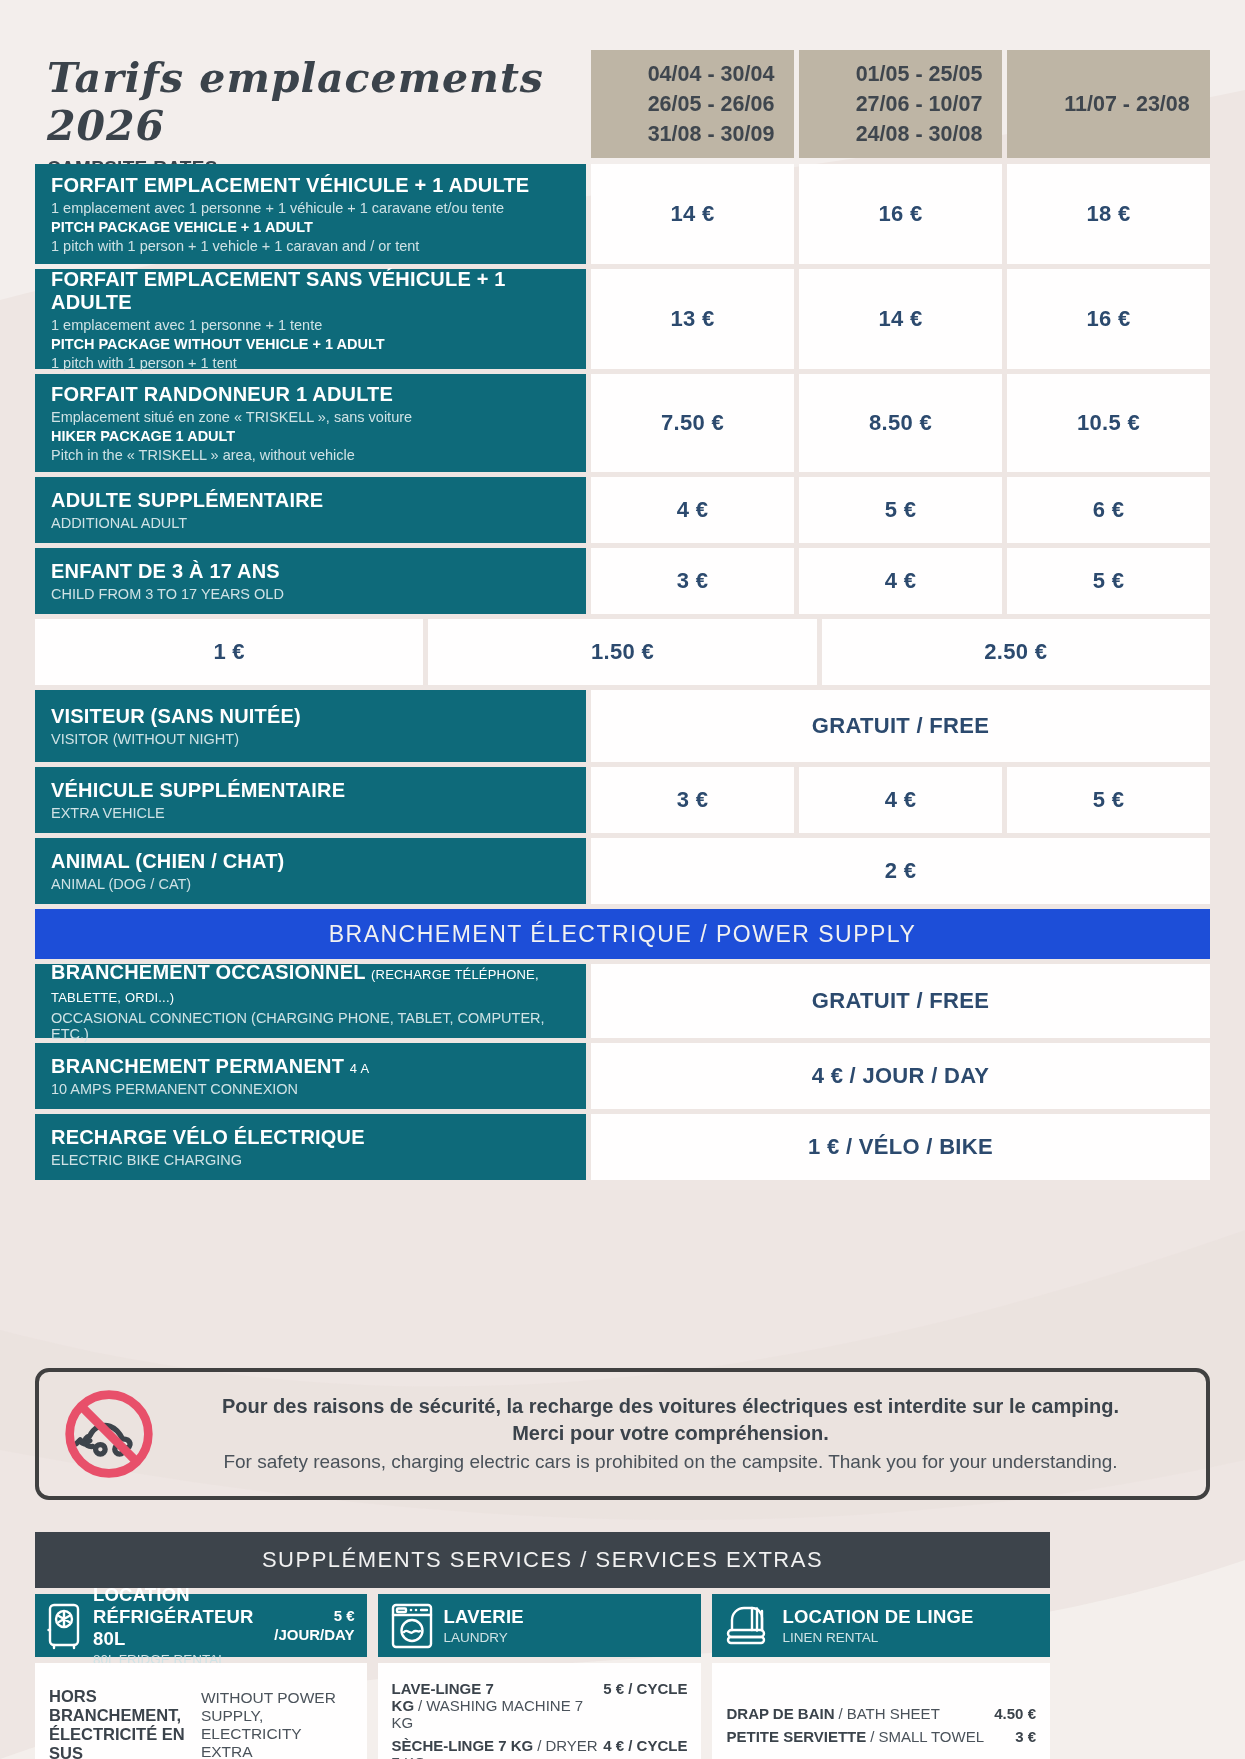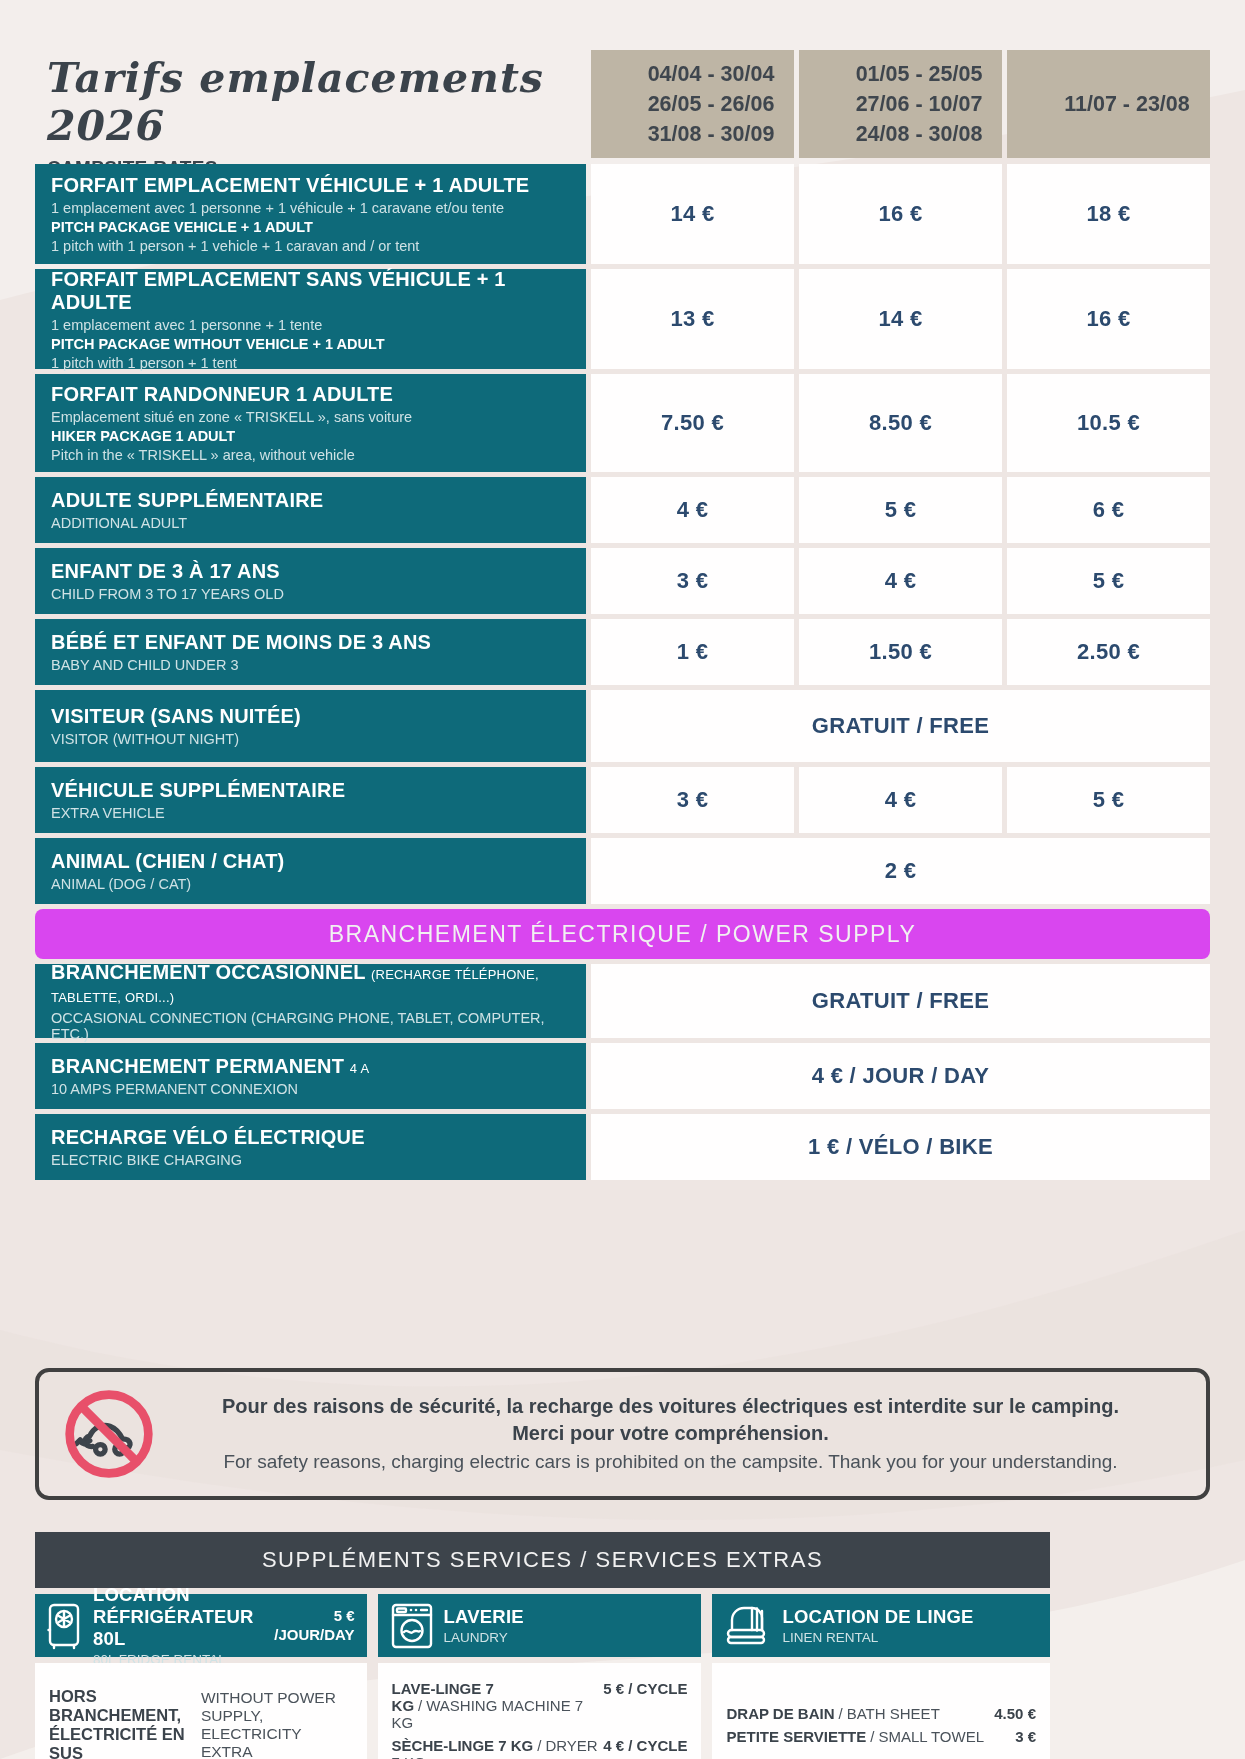--- a/index.html
+++ b/index.html
@@ -38,22 +38,22 @@
 
   .cell { flex:1; background:#fffefe; color:#2c4a6e; display:flex; align-items:center; justify-content:center;
           font-weight:bold; font-size:22px; letter-spacing:.3px; }
   .cell.span3 { flex:3; }
 
   .h-tall { height:100px; }
   .h-mid  { height:98px; }
   .h-sm   { height:66px; }
   .h-vis  { height:72px; }
 
-  .section-bar { height:50px; background:#d946ef; color:#f1f1f1; display:flex; align-items:center;
-                 justify-content:center; font-size:23px; letter-spacing:1.5px; margin-bottom:5px;border-radius:8px; }
+  .section-bar { height:50px; background:#1d4ed8; color:#f1f1f1; display:flex; align-items:center;
+                 justify-content:center; font-size:23px; letter-spacing:1.5px; margin-bottom:5px; }
 
   
   .warning { left:35px; top:1368px; width:1175px; height:132px; border:4px solid #404040; border-radius:14px;
              display:flex; align-items:center; padding:0 26px 0 18px; }
   .warn-icon { width:104px; flex:0 0 104px; display:flex; align-items:center; justify-content:center; }
   .warn-text { flex:1; text-align:center; line-height:1.35; }
   .warn-bold { font-weight:bold; font-size:20px; color:#3b434b; }
   .warn-reg  { font-size:19px; color:#4a525a; margin-top:2px; }
 
   
@@ -169,24 +169,20 @@
       <div class="label">
         <div class="fr-title">ENFANT DE 3 À 17 ANS</div>
         <div class="en-sub">CHILD FROM 3 TO 17 YEARS OLD</div>
       </div>
       <div class="cell">3 €</div>
       <div class="cell">4 €</div>
       <div class="cell">5 €</div>
     </div>
 
     <div class="trow h-sm">
-      <div class="label">
-        <div class="fr-title">BÉBÉ ET ENFANT DE MOINS DE 3 ANS</div>
-        <div class="en-sub">BABY AND CHILD UNDER 3</div>
-      </div>
       <div class="cell">1 €</div>
       <div class="cell">1.50 €</div>
       <div class="cell">2.50 €</div>
     </div>
 
     <div class="trow h-vis">
       <div class="label">
         <div class="fr-title">VISITEUR (SANS NUITÉE)</div>
         <div class="en-sub">VISITOR (WITHOUT NIGHT)</div>
       </div>

